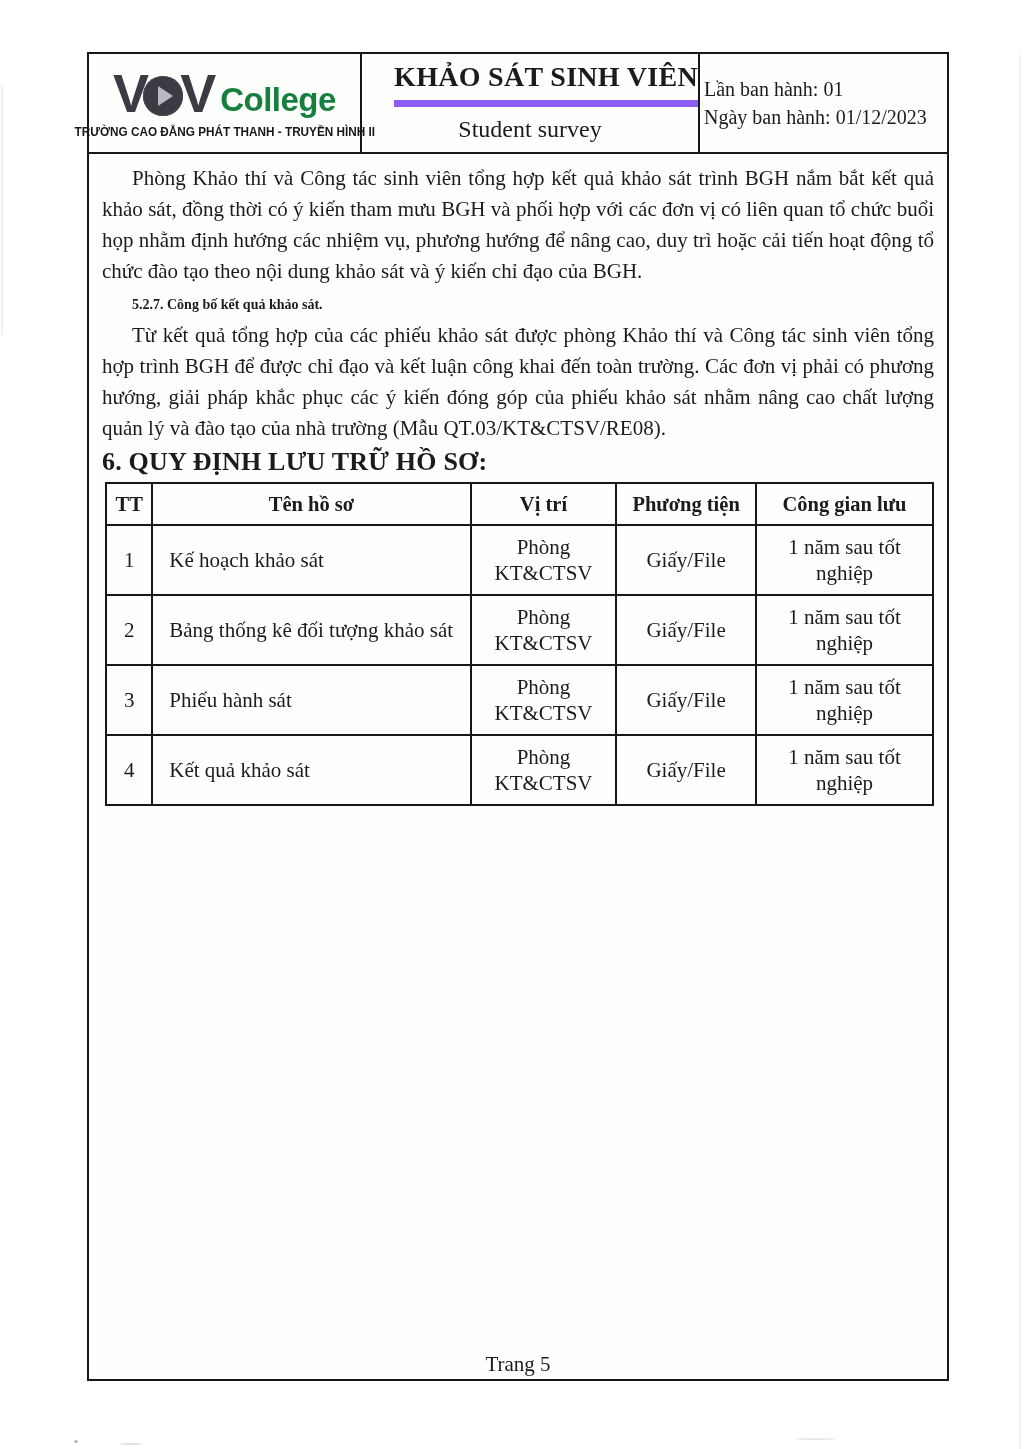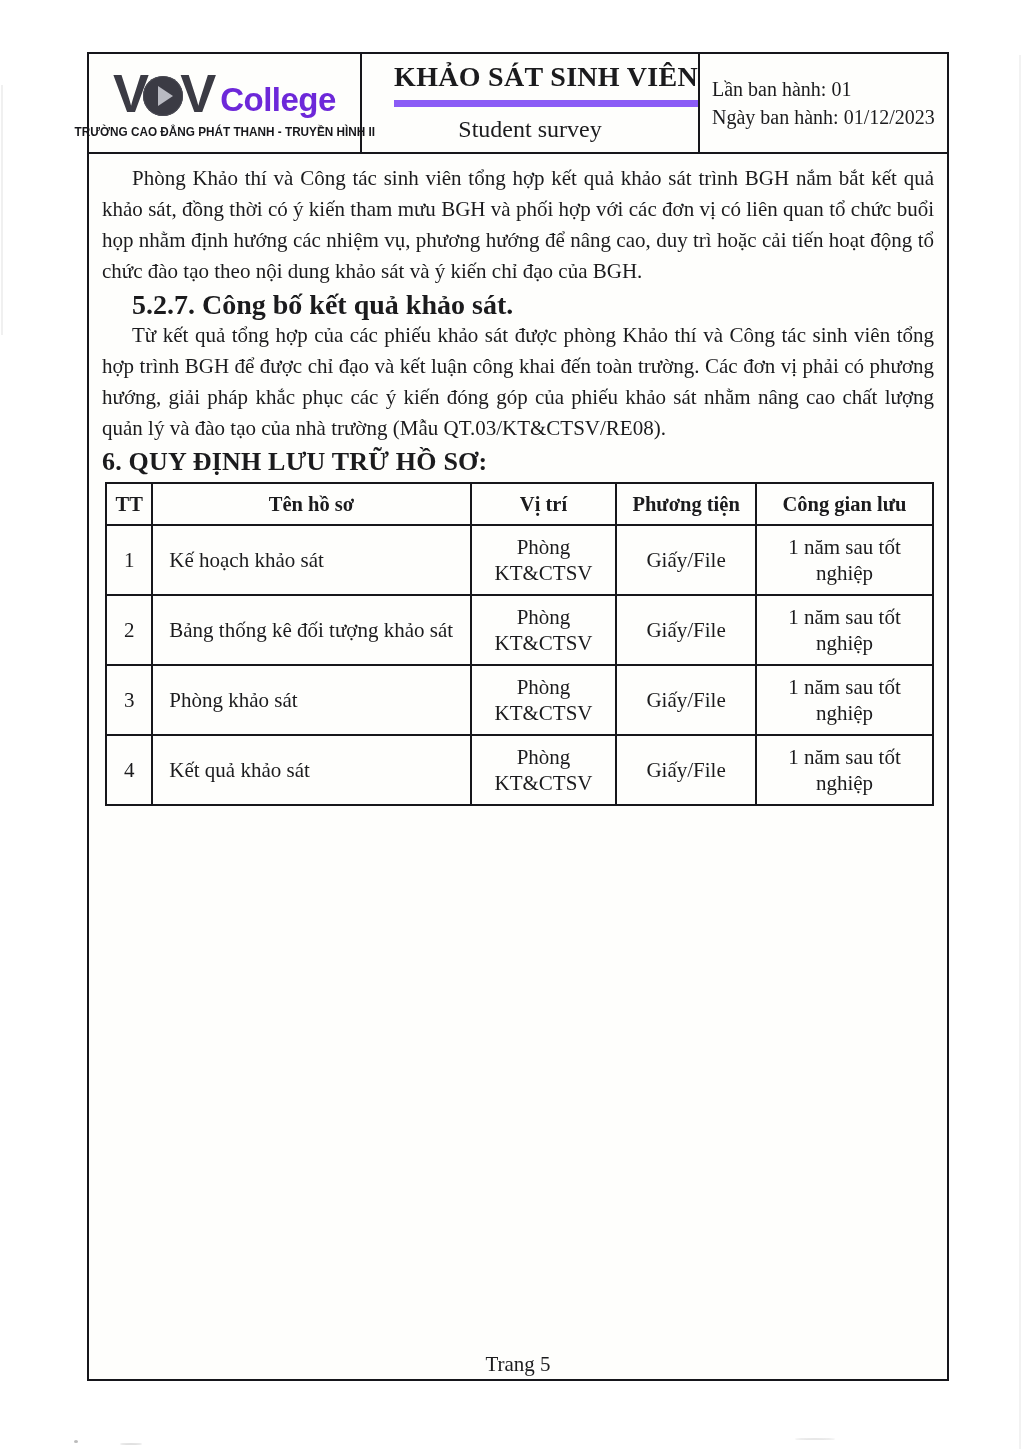--- a/index.html
+++ b/index.html
@@ -42,43 +42,43 @@
     display:inline-flex;align-items:center;justify-content:center;
     margin:0 -3px;position:relative;top:3px;box-shadow:0 0 0 1px #4a4a53 inset;
   }
   .play-tri{
     width:0;height:0;border-left:15px solid #b9bac2;
     border-top:10px solid transparent;border-bottom:10px solid transparent;
     margin-left:5px;
   }
   .vov-college{
     font-family:"Liberation Sans","DejaVu Sans",sans-serif;font-weight:bold;
-    font-size:33px;color:#6d28d9;margin-left:7px;position:relative;top:7px;
+    font-size:33px;color:#15803d;margin-left:7px;position:relative;top:7px;
     letter-spacing:-0.5px;
   }
   .logo-sub{
     font-family:"Liberation Sans","DejaVu Sans",sans-serif;font-weight:bold;
     font-size:12.5px;color:#17171b;margin-top:9px;white-space:nowrap;
     transform:scaleX(0.94);letter-spacing:0px;
   }
   .title-cell{border-right:2px solid #16161b;display:flex;flex-direction:column;box-sizing:border-box;}
   .title-top{
     flex:1;display:flex;align-items:center;justify-content:center;
     border-bottom:7px solid #8b5cf6;font-weight:bold;font-size:28px;letter-spacing:0.3px;margin-left:32px;
   }
   .title-bottom{flex:1;display:flex;align-items:center;justify-content:center;font-size:24px;}
   .issue-cell{
     display:flex;flex-direction:column;justify-content:center;
-    padding-left:12px;row-gap:5px;font-size:20px;
+    padding-left:4px;row-gap:5px;font-size:20px;
   }
 
   
   .doc-body{padding:9px 13px 0 13px;font-size:21px;line-height:31px;text-align:justify;}
   .para{margin:0;text-indent:30px;}
-  .h527{margin:2px 0 0 0;font-weight:bold;text-indent:30px;font-size:28px;}
+  .h527{margin:2px 0 0 0;font-weight:bold;text-indent:30px;font-size:14px;}
   .h6{margin:2px 0 0 0;font-weight:bold;font-size:26px;letter-spacing:0.2px;}
 
   
   .records-table{
     border-collapse:collapse;table-layout:fixed;
     width:calc(100% - 3px);margin:5px 0 0 3px;
   }
   .records-table th,.records-table td{
     border:2px solid #17171b;box-sizing:border-box;padding:2px 4px;
   }
@@ -170,21 +170,21 @@
           <td>2</td>
           <td class="cell-ten">Bảng thống kê đối tượng khảo sát</td>
           <td class="preline">Phòng
 KT&amp;CTSV</td>
           <td>Giấy/File</td>
           <td class="preline">1 năm sau tốt
 nghiệp</td>
         </tr>
         <tr>
           <td>3</td>
-          <td class="cell-ten">Phòng khảo sát</td>
+          <td class="cell-ten">Phiếu hành sát</td>
           <td class="preline">Phòng
 KT&amp;CTSV</td>
           <td>Giấy/File</td>
           <td class="preline">1 năm sau tốt
 nghiệp</td>
         </tr>
         <tr>
           <td>4</td>
           <td class="cell-ten">Kết quả khảo sát</td>
           <td class="preline">Phòng

